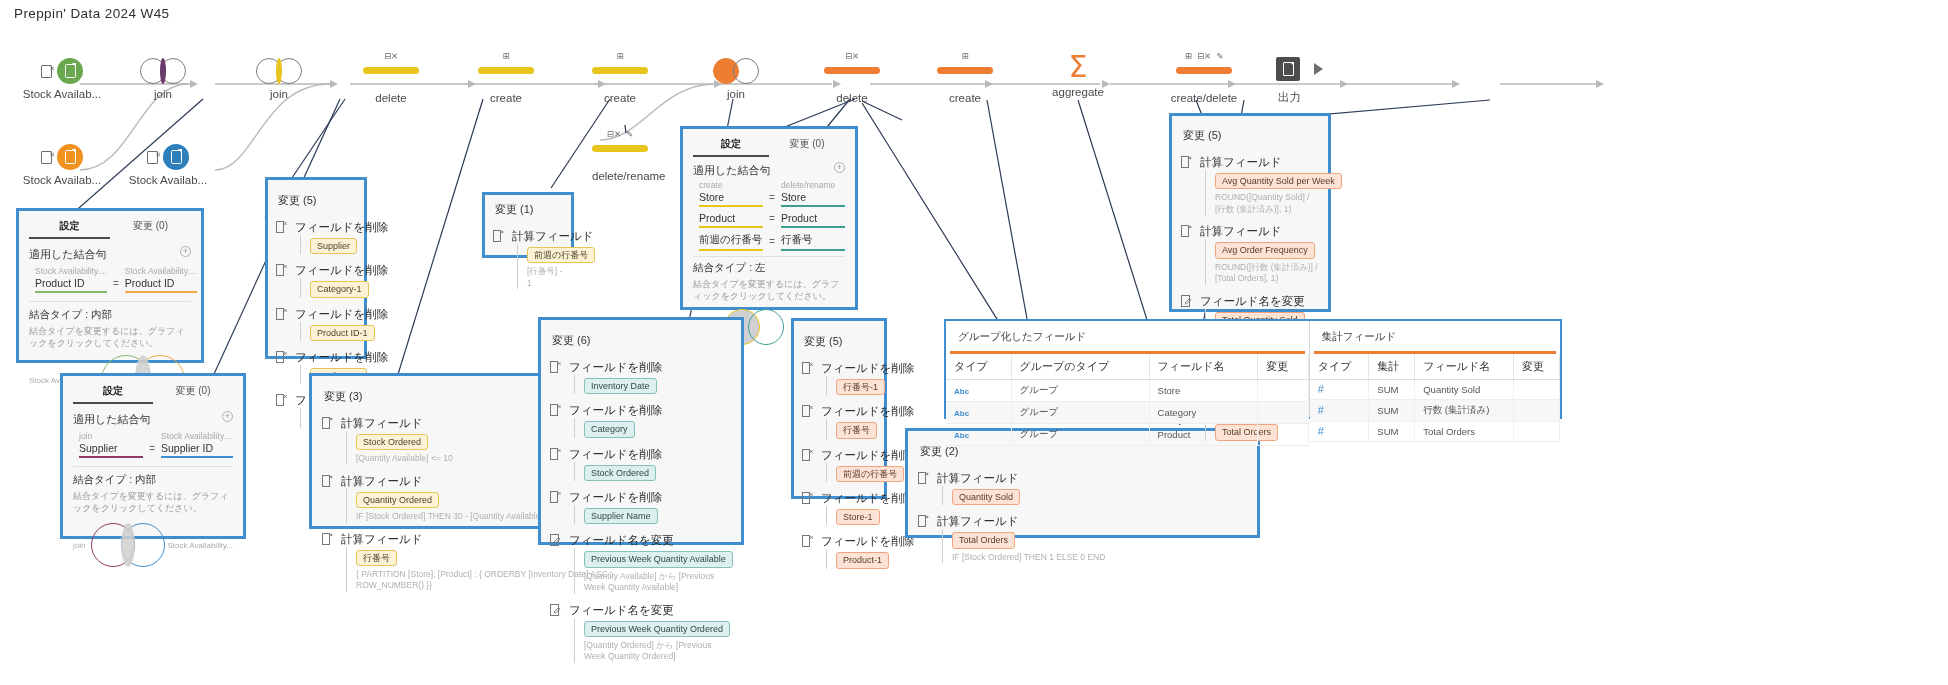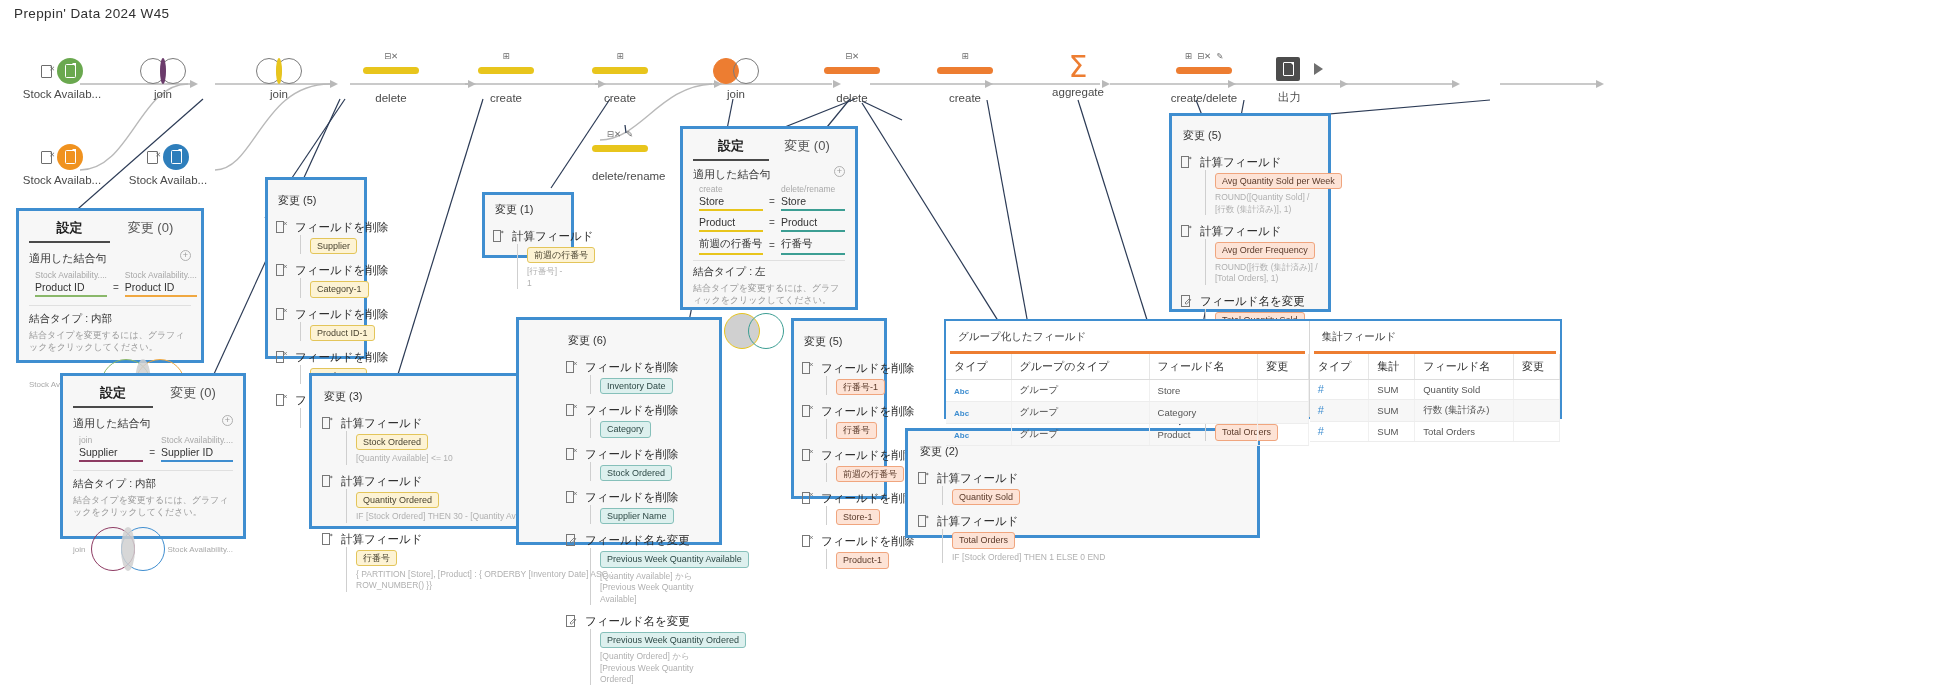--- a/index.html
+++ b/index.html
@@ -56,21 +56,21 @@
   .tinyicon { font-size:8.5px; color:#6d6d6d; line-height:1; }
   .icorow { display:flex; gap:5px; align-items:center; justify-content:center; height:12px; margin-bottom:2px;}
 
   
   .panel {
     position:absolute; background:#f7f7f7;
     border:3px solid #3f8ed0; padding:0;
   }
   .panel .pad { padding:8px 10px 10px 10px; }
 
-  .tabrow { display:flex; font-size:13px; color:#3a3a3a; padding:6px 0 0 0; }
+  .tabrow { display:flex; font-size:10px; color:#3a3a3a; padding:6px 0 0 0; }
   .tabrow .t { flex:1; text-align:center; padding-bottom:4px; }
   .tabrow .t.active { border-bottom:2.5px solid #4a4a4a; font-weight:600; color:#222; }
   .tabrow .t.idle { color:#555; }
 
   .sect-title { font-size:11px; color:#333; margin:8px 0 4px 0; position:relative; }
   .plus { position:absolute; right:0; top:-1px; width:11px;height:11px;border:1px solid #b0b0b0;border-radius:50%;color:#9a9a9a;font-size:9px;line-height:9px;text-align:center;}
 
   .clause { display:flex; align-items:flex-end; gap:6px; margin-bottom:8px; padding-left:6px;}
   .clause .side { flex:1; }
   .clause .srcname { font-size:8.5px; color:#a8a8a8; margin-bottom:1px; white-space:nowrap; overflow:hidden;}
@@ -602,21 +602,21 @@
         <span class="lab">create</span>
         <span class="vbwrap" style="width:62px;height:36px;">
           <i class="a" style="border:1.4px solid #e8c51c;width:36px;height:36px;background:#d0d0d0;"></i>
           <i class="b" style="border:1.4px solid #3c9e93;width:36px;height:36px;left:24px;"></i>
         </span>
         <span class="lab">delete/rename</span>
       </div>
     </div>
   </div>
 
-  <div class="panel" style="left:516px; top:317px; width:206px; height:228px;padding-left:38px;">
+  <div class="panel" style="left:538px; top:317px; width:206px; height:228px;">
     <div class="pad" style="padding:6px 9px;">
       <div class="chg-head">変更 (6)</div>
       <div id="chg6">
           <div class="chg-item">
             <div class="ic">
               <svg width="11" height="12" viewBox="0 0 11 12">
                 <rect x="0.5" y="0.5" width="7" height="11" fill="none" stroke="#777" stroke-width="1"></rect>
                 <path d="M8 1.2 L10.6 3.8 M10.6 1.2 L8 3.8" stroke="#777" stroke-width="1"></path>
               </svg>
             </div>

